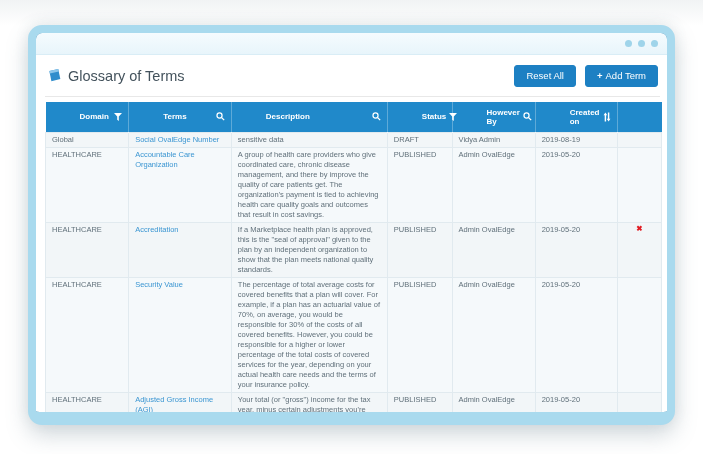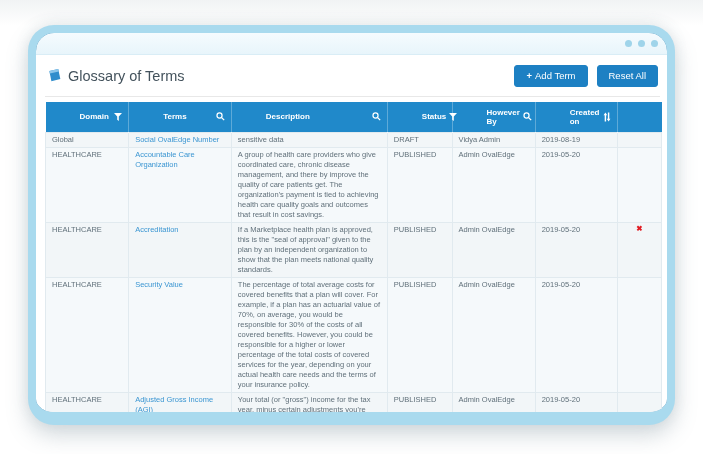--- a/index.html
+++ b/index.html
@@ -10,21 +10,21 @@
   }
   body::before{
     content:"";position:absolute;left:0;top:0;right:0;height:26px;
     background:linear-gradient(180deg, rgba(120,140,150,0.10), rgba(120,140,150,0));
   }
   .window{
     position:absolute;left:28px;top:25px;width:647px;height:400px;
     box-sizing:border-box;
     border:8px solid var(--frame,#a9daee);
     border-bottom-width:13px;
-    border-radius:26px;
+    border-radius:14px;
     background:#0369a1;
     overflow:hidden;
     box-shadow:0 10px 22px rgba(90,115,130,0.28), 0 -3px 14px rgba(90,115,130,0.10);
   }
   .titlebar{
     height:21px;
     background:linear-gradient(180deg,#f5fbfe,#e8f5fb);
     border-bottom:1px solid #d9edf6;
     display:flex;align-items:center;justify-content:flex-end;
     padding-right:9px;gap:6px;
@@ -86,22 +86,22 @@
   <div class="content">
     <div class="page-header">
       <span class="book-icon">
         <svg width="15" height="15" viewBox="0 0 16 16">
           <path fill="#2f8dcc" d="M2.5 3.2 L12 1 L14.2 11.8 L4.7 14 Z"></path>
           <path fill="#8cc6ea" d="M2.5 3.2 L12 1 L12.55 3.6 L3.05 5.8 Z"></path>
         </svg>
       </span>
       <span class="page-title">Glossary of Terms</span>
       <span class="spacer"></span>
+      <button class="btn"><span>Reset All</span></button>
       <button class="btn"><span class="plus">+</span><span>Add Term</span></button>
-      <button class="btn"><span>Reset All</span></button>
     </div>
 
     <table class="glossary">
       <colgroup>
           <col class="col-domain">
           <col class="col-terms">
           <col class="col-description">
           <col class="col-status">
           <col class="col-created_by">
           <col class="col-created_on">

